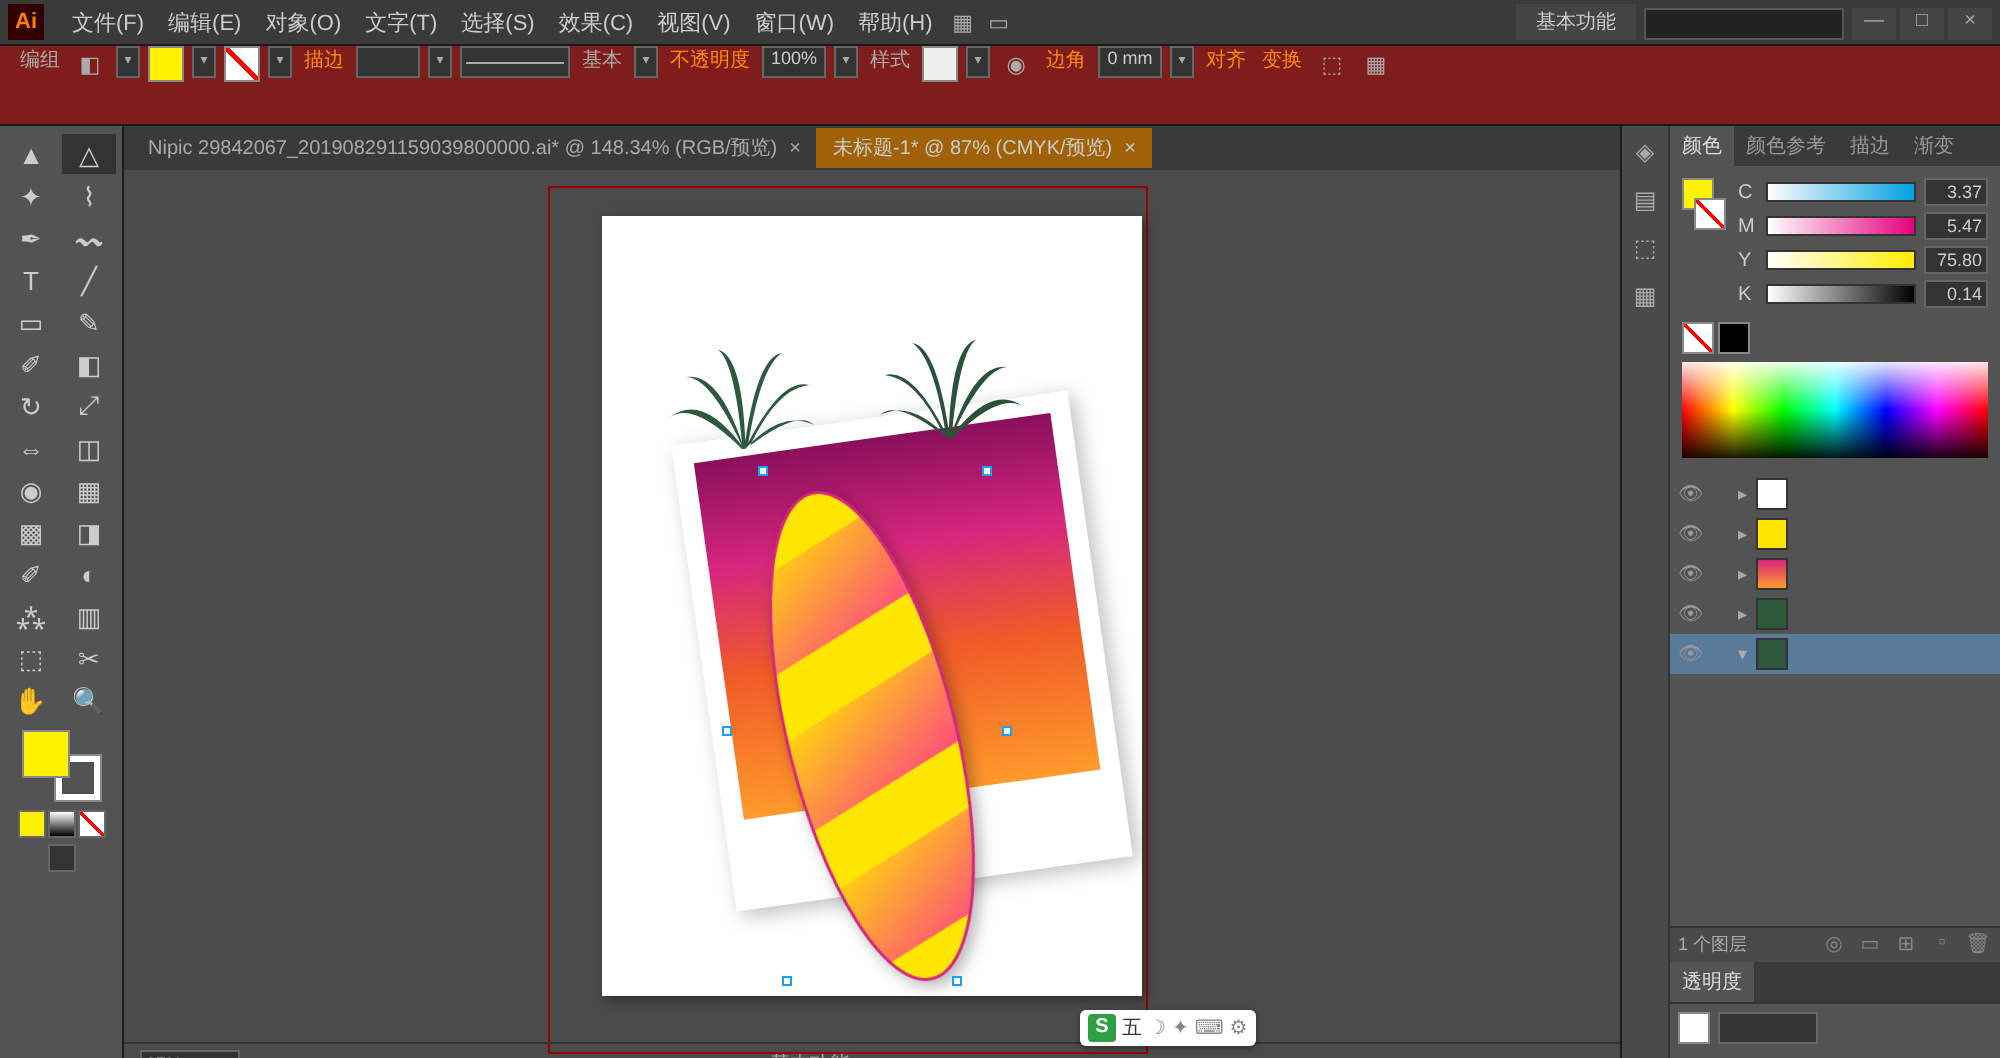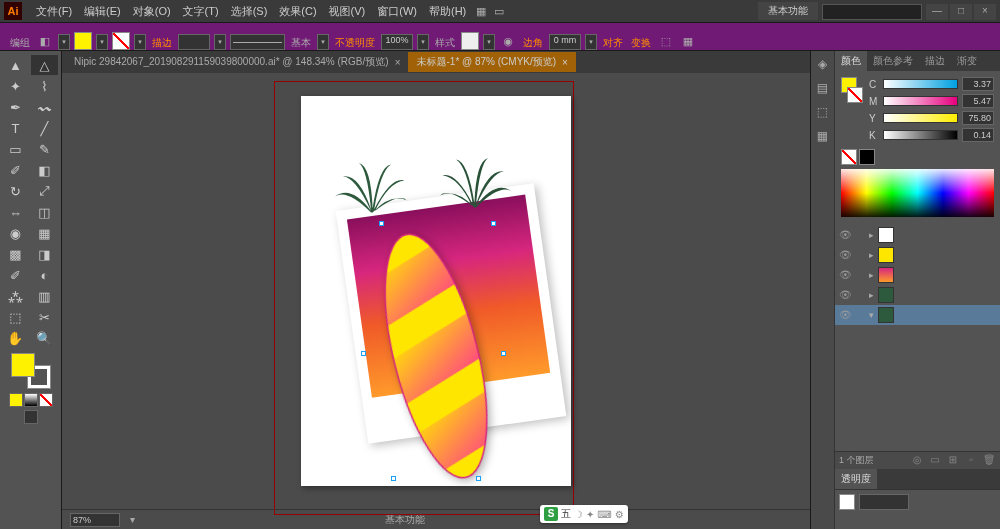--- a/index.html
+++ b/index.html
@@ -5,21 +5,21 @@
 *{margin:0;padding:0;box-sizing:border-box;font-family:"Microsoft YaHei",sans-serif;user-select:none}
 body{width:1000px;height:529px;background:#323232;overflow:hidden;position:relative;color:#ccc;font-size:10px}
 .titlebar{height:23px;background:#3a3a3a;display:flex;align-items:center;padding:0 4px;border-bottom:1px solid #1a1a1a}
 .ai-logo{width:18px;height:18px;background:#310000;color:#ff7c00;font-weight:bold;font-size:11px;text-align:center;line-height:18px;margin-right:8px}
 .menu-item{padding:3px 6px;color:#ccc;font-size:11px;cursor:pointer}
 .titlebar-right{margin-left:auto;display:flex;align-items:flex-end;gap:4px}
 .workspace-label{background:#444;padding:2px 10px;font-size:10px}
 .search-box{width:100px;height:16px;background:#222;border:1px solid #555}
 .window-controls{display:flex;gap:2px}
 .window-btn{width:22px;height:16px;background:#444;color:#aaa;text-align:center;line-height:14px;font-size:10px}
-.options-bar{height:28px;background:#701a75;display:flex;align-items:flex-end;padding:0 8px;gap:4px;border-bottom:1px solid #1a1a1a}
+.options-bar{height:40px;background:#7f1d1d;display:flex;align-items:flex-start;padding:0 8px;gap:4px;border-bottom:1px solid #1a1a1a}
 .opt-label{color:#aaa;font-size:10px;margin:0 2px}
 .opt-label.orange{color:#ff8c00}
 .fill-swatch{width:18px;height:18px;border:1px solid #888}
 .yellow{background:#fff200}
 .none-swatch{background:#fff;position:relative}
 .none-swatch::after{content:"";position:absolute;inset:0;background:linear-gradient(to top right,transparent 45%,red 45%,red 55%,transparent 55%)}
 .stroke-select{width:55px;height:16px;background:#333;border:1px solid #666;display:flex;align-items:center;padding:0 2px}
 .stroke-line{flex:1;height:1px;background:#aaa}
 .opt-input{width:32px;height:16px;background:#333;border:1px solid #666;color:#ccc;font-size:9px;padding:0 2px;text-align:center}
 .opt-dropdown{width:12px;height:16px;background:#333;border:1px solid #666;color:#aaa;text-align:center;line-height:14px;font-size:7px}

